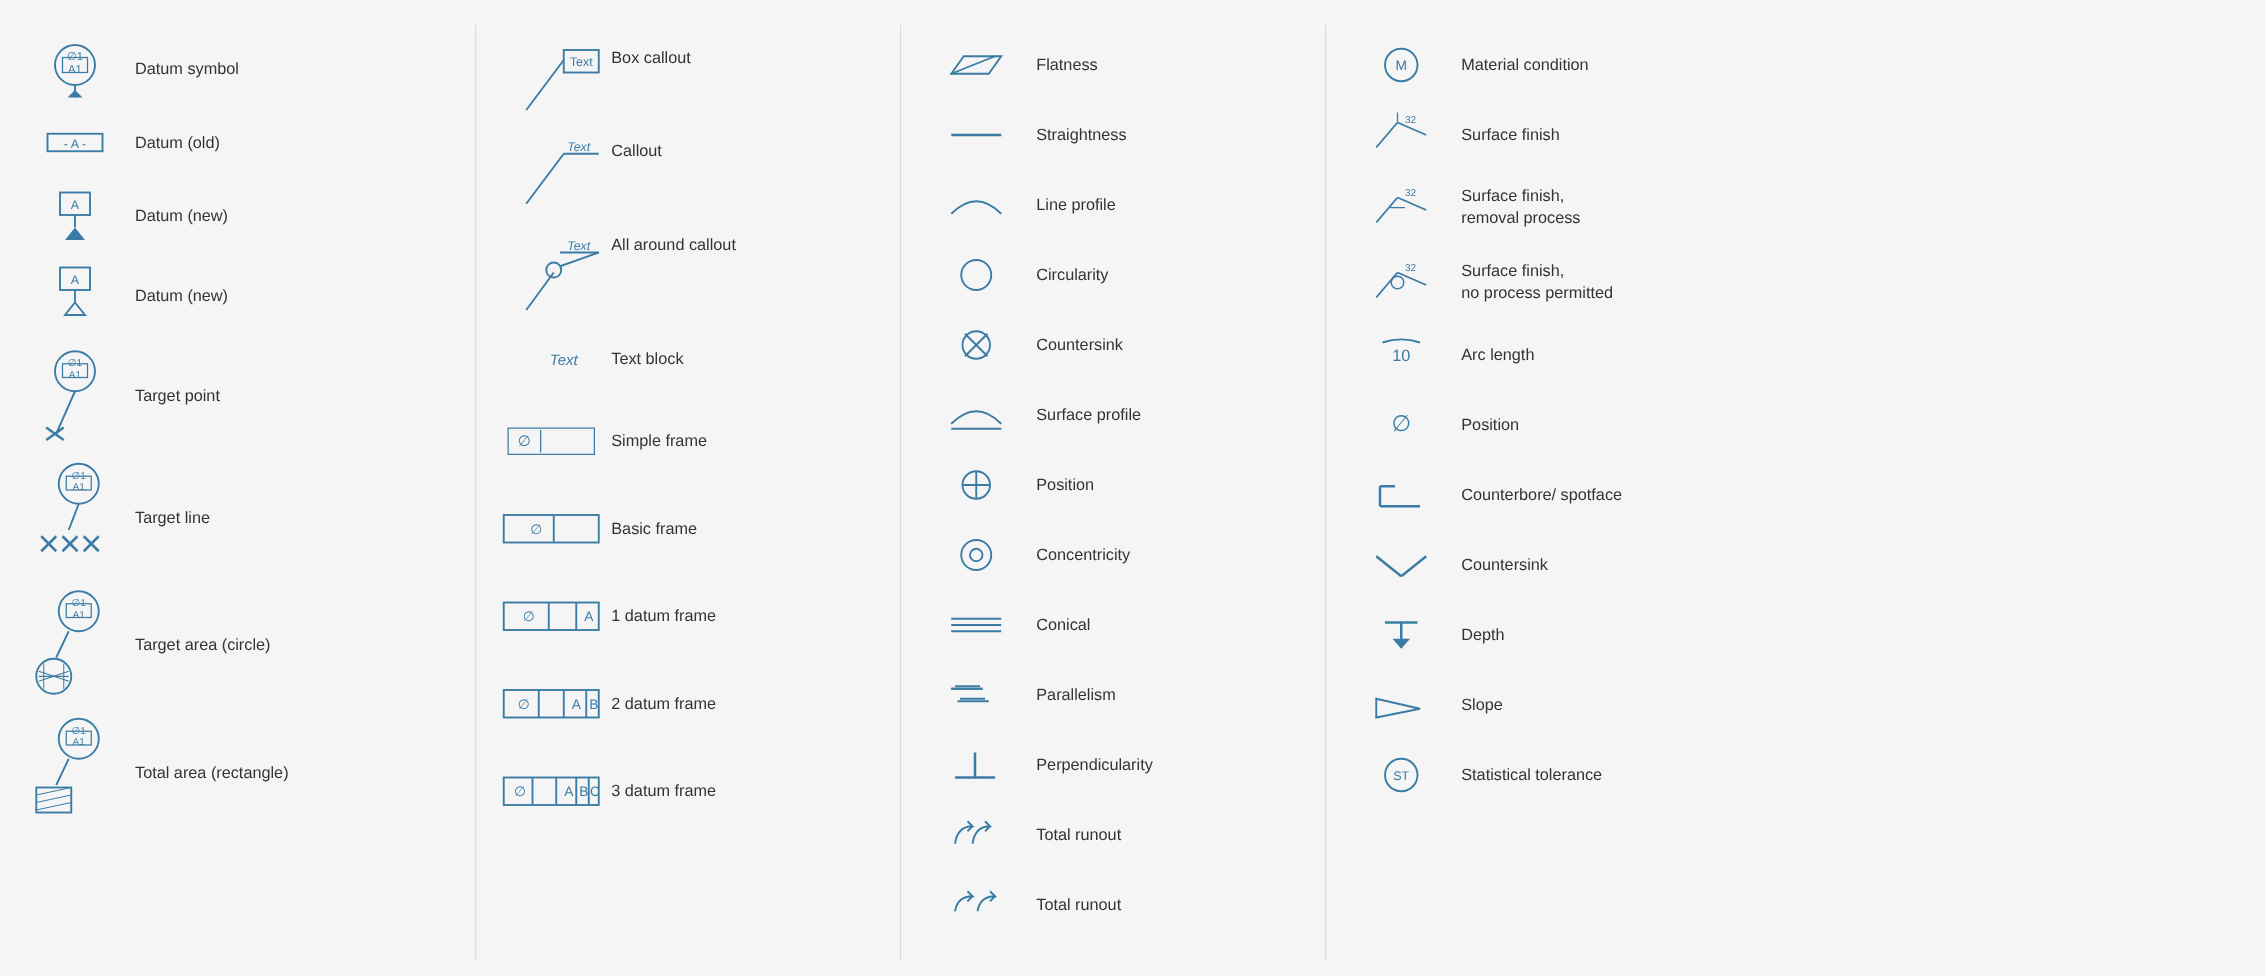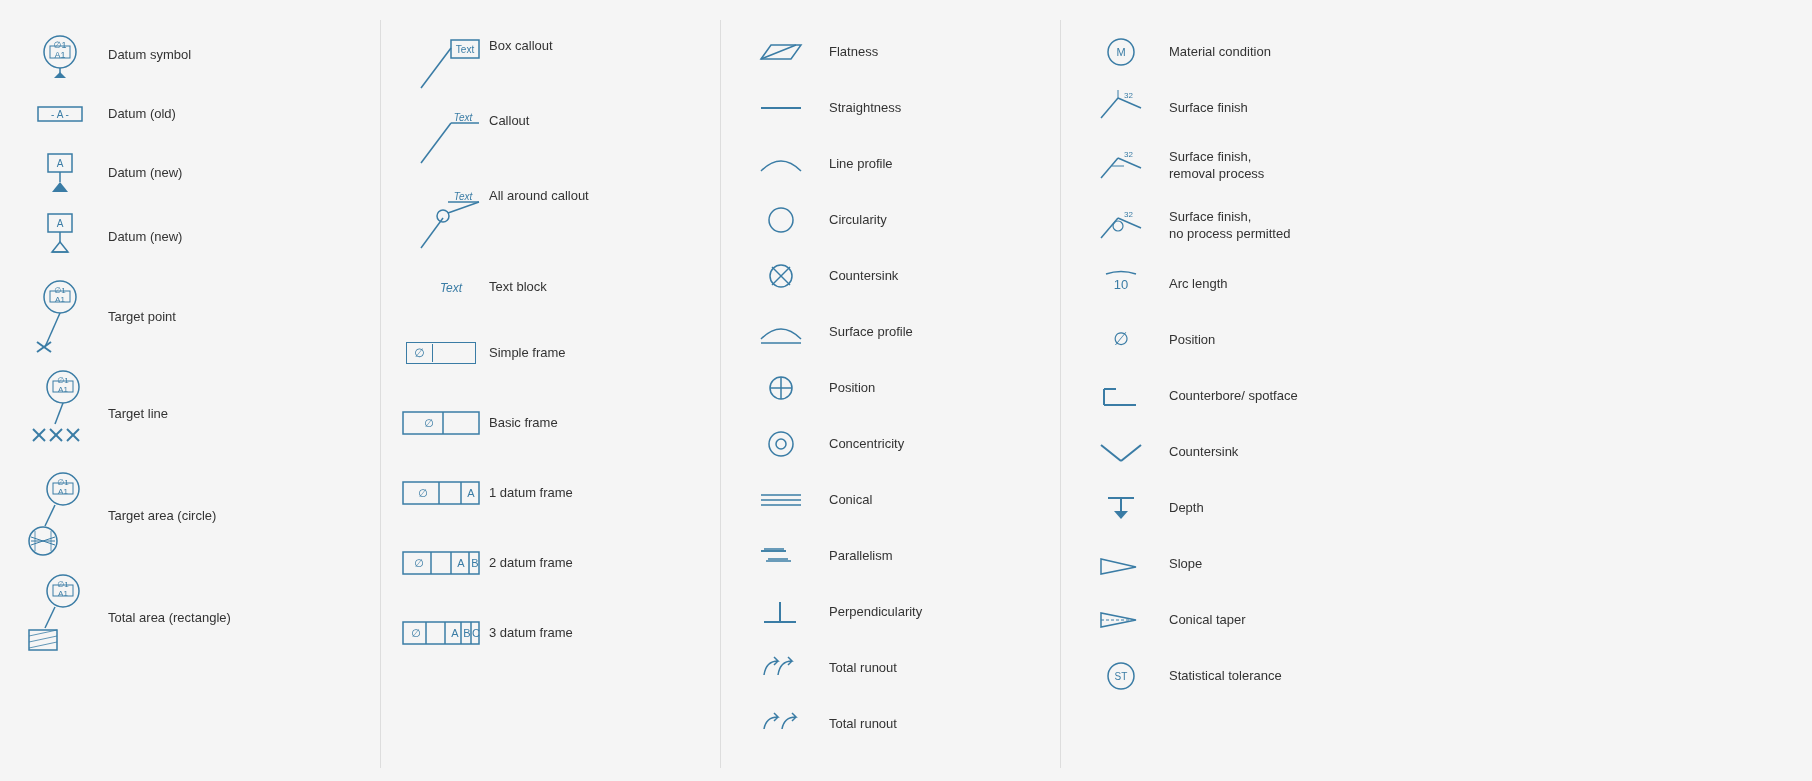--- a/index.html
+++ b/index.html
@@ -570,30 +570,20 @@
     <div class="symbol-row">
       <div class="symbol-icon">
         <svg width="50" height="30" viewBox="0 0 50 30">
 
           <polygon points="5,25 5,10 40,18" fill="none" stroke="#3a7ca5" stroke-width="1.5"></polygon>
         </svg>
       </div>
       <span class="symbol-label">Slope</span>
     </div>
 
-    <div class="symbol-row">
-      <div class="symbol-icon">
-        <svg width="50" height="30" viewBox="0 0 50 30">
-
-          <polygon points="5,22 5,8 40,15" fill="none" stroke="#3a7ca5" stroke-width="1.5"></polygon>
-          <line x1="5" y1="15" x2="40" y2="15" stroke="#3a7ca5" stroke-width="1" stroke-dasharray="3,2"></line>
-        </svg>
-      </div>
-      <span class="symbol-label">Conical taper</span>
-    </div>
 
     <div class="symbol-row">
       <div class="symbol-icon">
         <svg width="50" height="30" viewBox="0 0 50 30">
           <circle cx="25" cy="15" r="13" fill="none" stroke="#3a7ca5" stroke-width="1.5"></circle>
           <text x="25" y="19" text-anchor="middle" fill="#3a7ca5" font-size="10" font-family="Arial">ST</text>
         </svg>
       </div>
       <span class="symbol-label">Statistical tolerance</span>
     </div>

